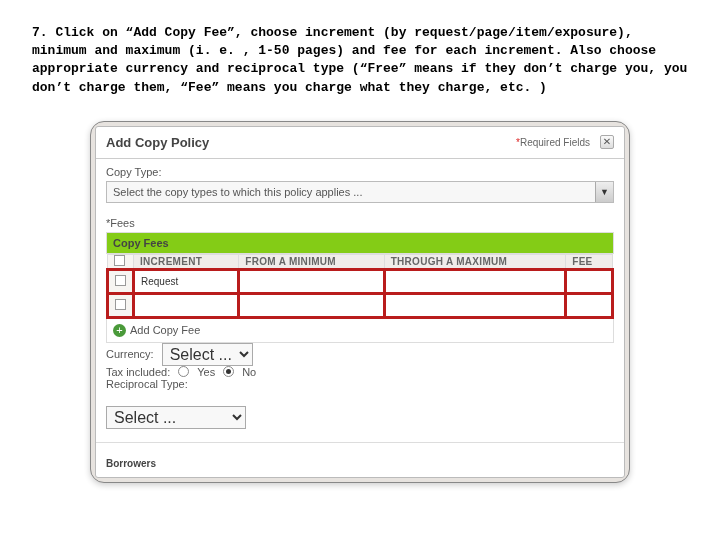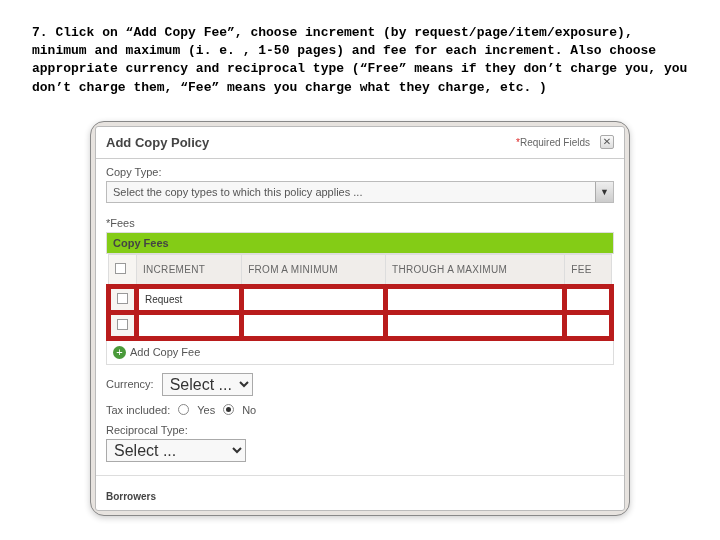--- a/index.html
+++ b/index.html
@@ -101,28 +101,28 @@
     color: #444;
   }
   .fee-table {
     width: 100%;
     border-collapse: collapse;
     font-size: 10px;
   }
   .fee-table th {
     background: #f0edea;
     color: #666;
-    font-weight: normal;
+    font-weight: bold;
     text-align: left;
-    padding: 8px 6px;
+    padding: 0 6px;
     border: 1px solid #ddd;
     letter-spacing: .3px;
   }
   .fee-table td {
-    border: 5px solid #b91c1c;
+    border: 3px solid #b91c1c;
     padding: 4px 6px;
     background: #fff;
   }
   .checkbox-cell { width: 22px; text-align: center; background: #f7f5f2 !important; }
   .chk {
     width: 11px; height: 11px;
     border: 1px solid #999;
     display: inline-block;
     background: #fff;
   }
@@ -142,21 +142,20 @@
     font-size: 11px;
     display: flex; align-items: center; justify-content: center;
     line-height: 1;
   }
   .form-row {
     display: flex;
     align-items: center;
     gap: 8px;
     font-size: 11px;
     color: #555;
-    margin-top: 8px;
   }
   select.native {
     font-size: 16px;
     padding: 1px 3px;
     border: 1px solid #aaa;
     background: #f8f8f8;
     color: #333;
   }
   .radio {
     width: 11px; height: 11px;
@@ -249,21 +248,21 @@
       </div>
 
       <div class="form-row">
         <span>Tax included:</span>
         <span class="radio"></span>
         <span>Yes</span>
         <span class="radio checked"></span>
         <span>No</span>
       </div>
 
-      <div class="form-row" style="flex-direction:column; align-items:flex-start; gap:3px;">
+      <div class="form-row" style="flex-direction:column; align-items:flex-start; gap:16px;">
         <span>Reciprocal Type:</span>
         <select class="native" style="width:140px;">
           <option>Select ...</option>
         </select>
       </div>
     </div>
 
     <div class="divider"></div>
 
     <div class="section">

